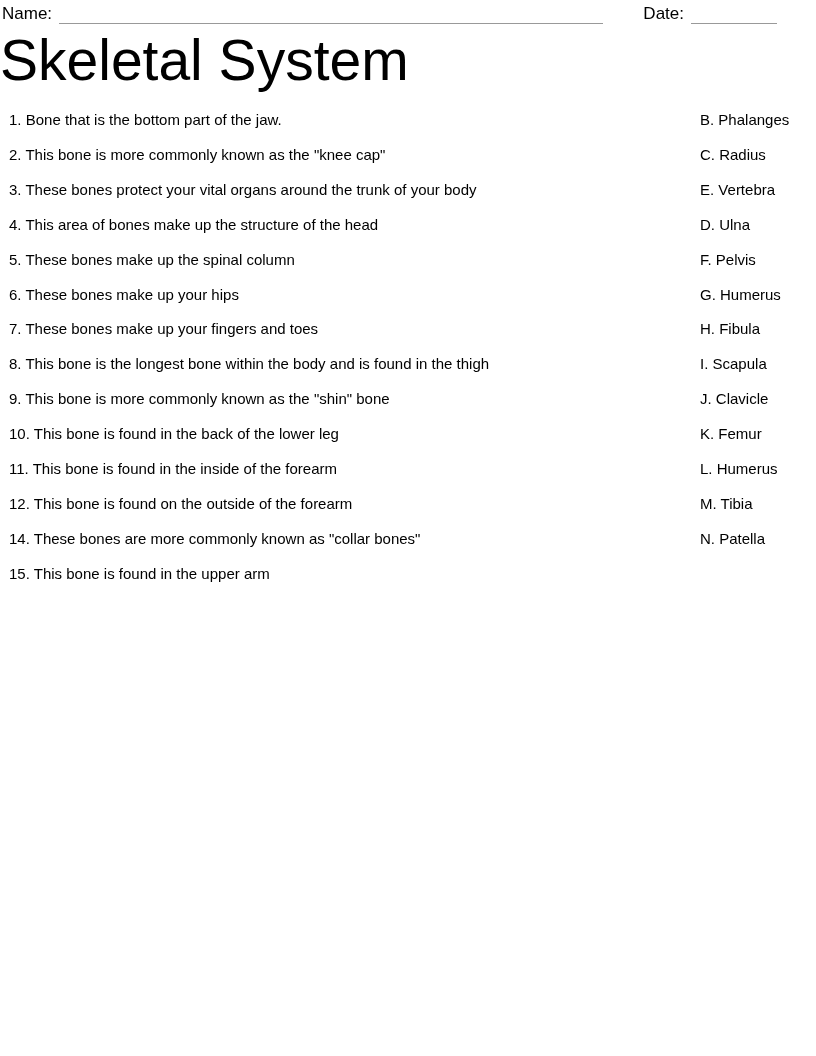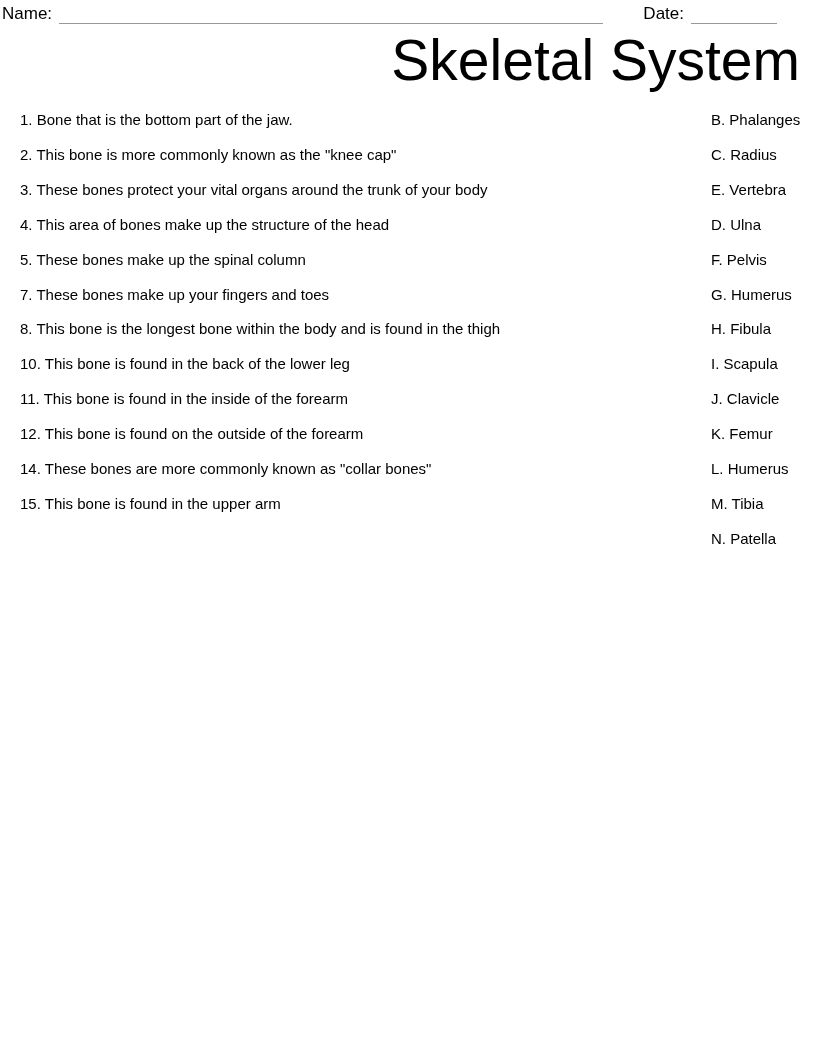--- a/index.html
+++ b/index.html
@@ -47,32 +47,32 @@
     margin-left: 40px;
   }
   .date-line {
     width: 86px;
     flex: 0 0 auto;
     margin-left: 7px;
   }
   
   .title {
     margin: 8px 0 0 0;
-    text-align: right;
+    text-align: left;
     font-size: 57px;
     line-height: 57px;
     font-weight: 400;
     letter-spacing: 0;
     color: #000000;
   }
   
   .content {
     display: flex;
     margin-top: 14px;
-    padding-left: 20px;
+    padding-left: 9px;
     box-sizing: border-box;
   }
   .questions-col {
     width: 691px;
     flex: 0 0 691px;
   }
   .answers-col {
     flex: 1 1 auto;
   }
   .row {
@@ -96,22 +96,24 @@
 
   <h1 class="title">Skeletal System</h1>
 
   <div class="content">
     <div class="questions-col" id="questions">
         <div class="row"><span>1.</span> <span>Bone that is the bottom part of the jaw.</span></div>
         <div class="row"><span>2.</span> <span>This bone is more commonly known as the "knee cap"</span></div>
         <div class="row"><span>3.</span> <span>These bones protect your vital organs around the trunk of your body</span></div>
         <div class="row"><span>4.</span> <span>This area of bones make up the structure of the head</span></div>
         <div class="row"><span>5.</span> <span>These bones make up the spinal column</span></div>
+        <div class="row"><span>6.</span> <span>These bones make up your hips</span></div>
         <div class="row"><span>7.</span> <span>These bones make up your fingers and toes</span></div>
         <div class="row"><span>8.</span> <span>This bone is the longest bone within the body and is found in the thigh</span></div>
+        <div class="row"><span>9.</span> <span>This bone is more commonly known as the "shin" bone</span></div>
         <div class="row"><span>10.</span> <span>This bone is found in the back of the lower leg</span></div>
         <div class="row"><span>11.</span> <span>This bone is found in the inside of the forearm</span></div>
         <div class="row"><span>12.</span> <span>This bone is found on the outside of the forearm</span></div>
         <div class="row"><span>14.</span> <span>These bones are more commonly known as "collar bones"</span></div>
         <div class="row"><span>15.</span> <span>This bone is found in the upper arm</span></div>
       </div>
     <div class="answers-col" id="answers">
         <div class="row"><span>B.</span> <span>Phalanges</span></div>
         <div class="row"><span>C.</span> <span>Radius</span></div>
         <div class="row"><span>E.</span> <span>Vertebra</span></div>

